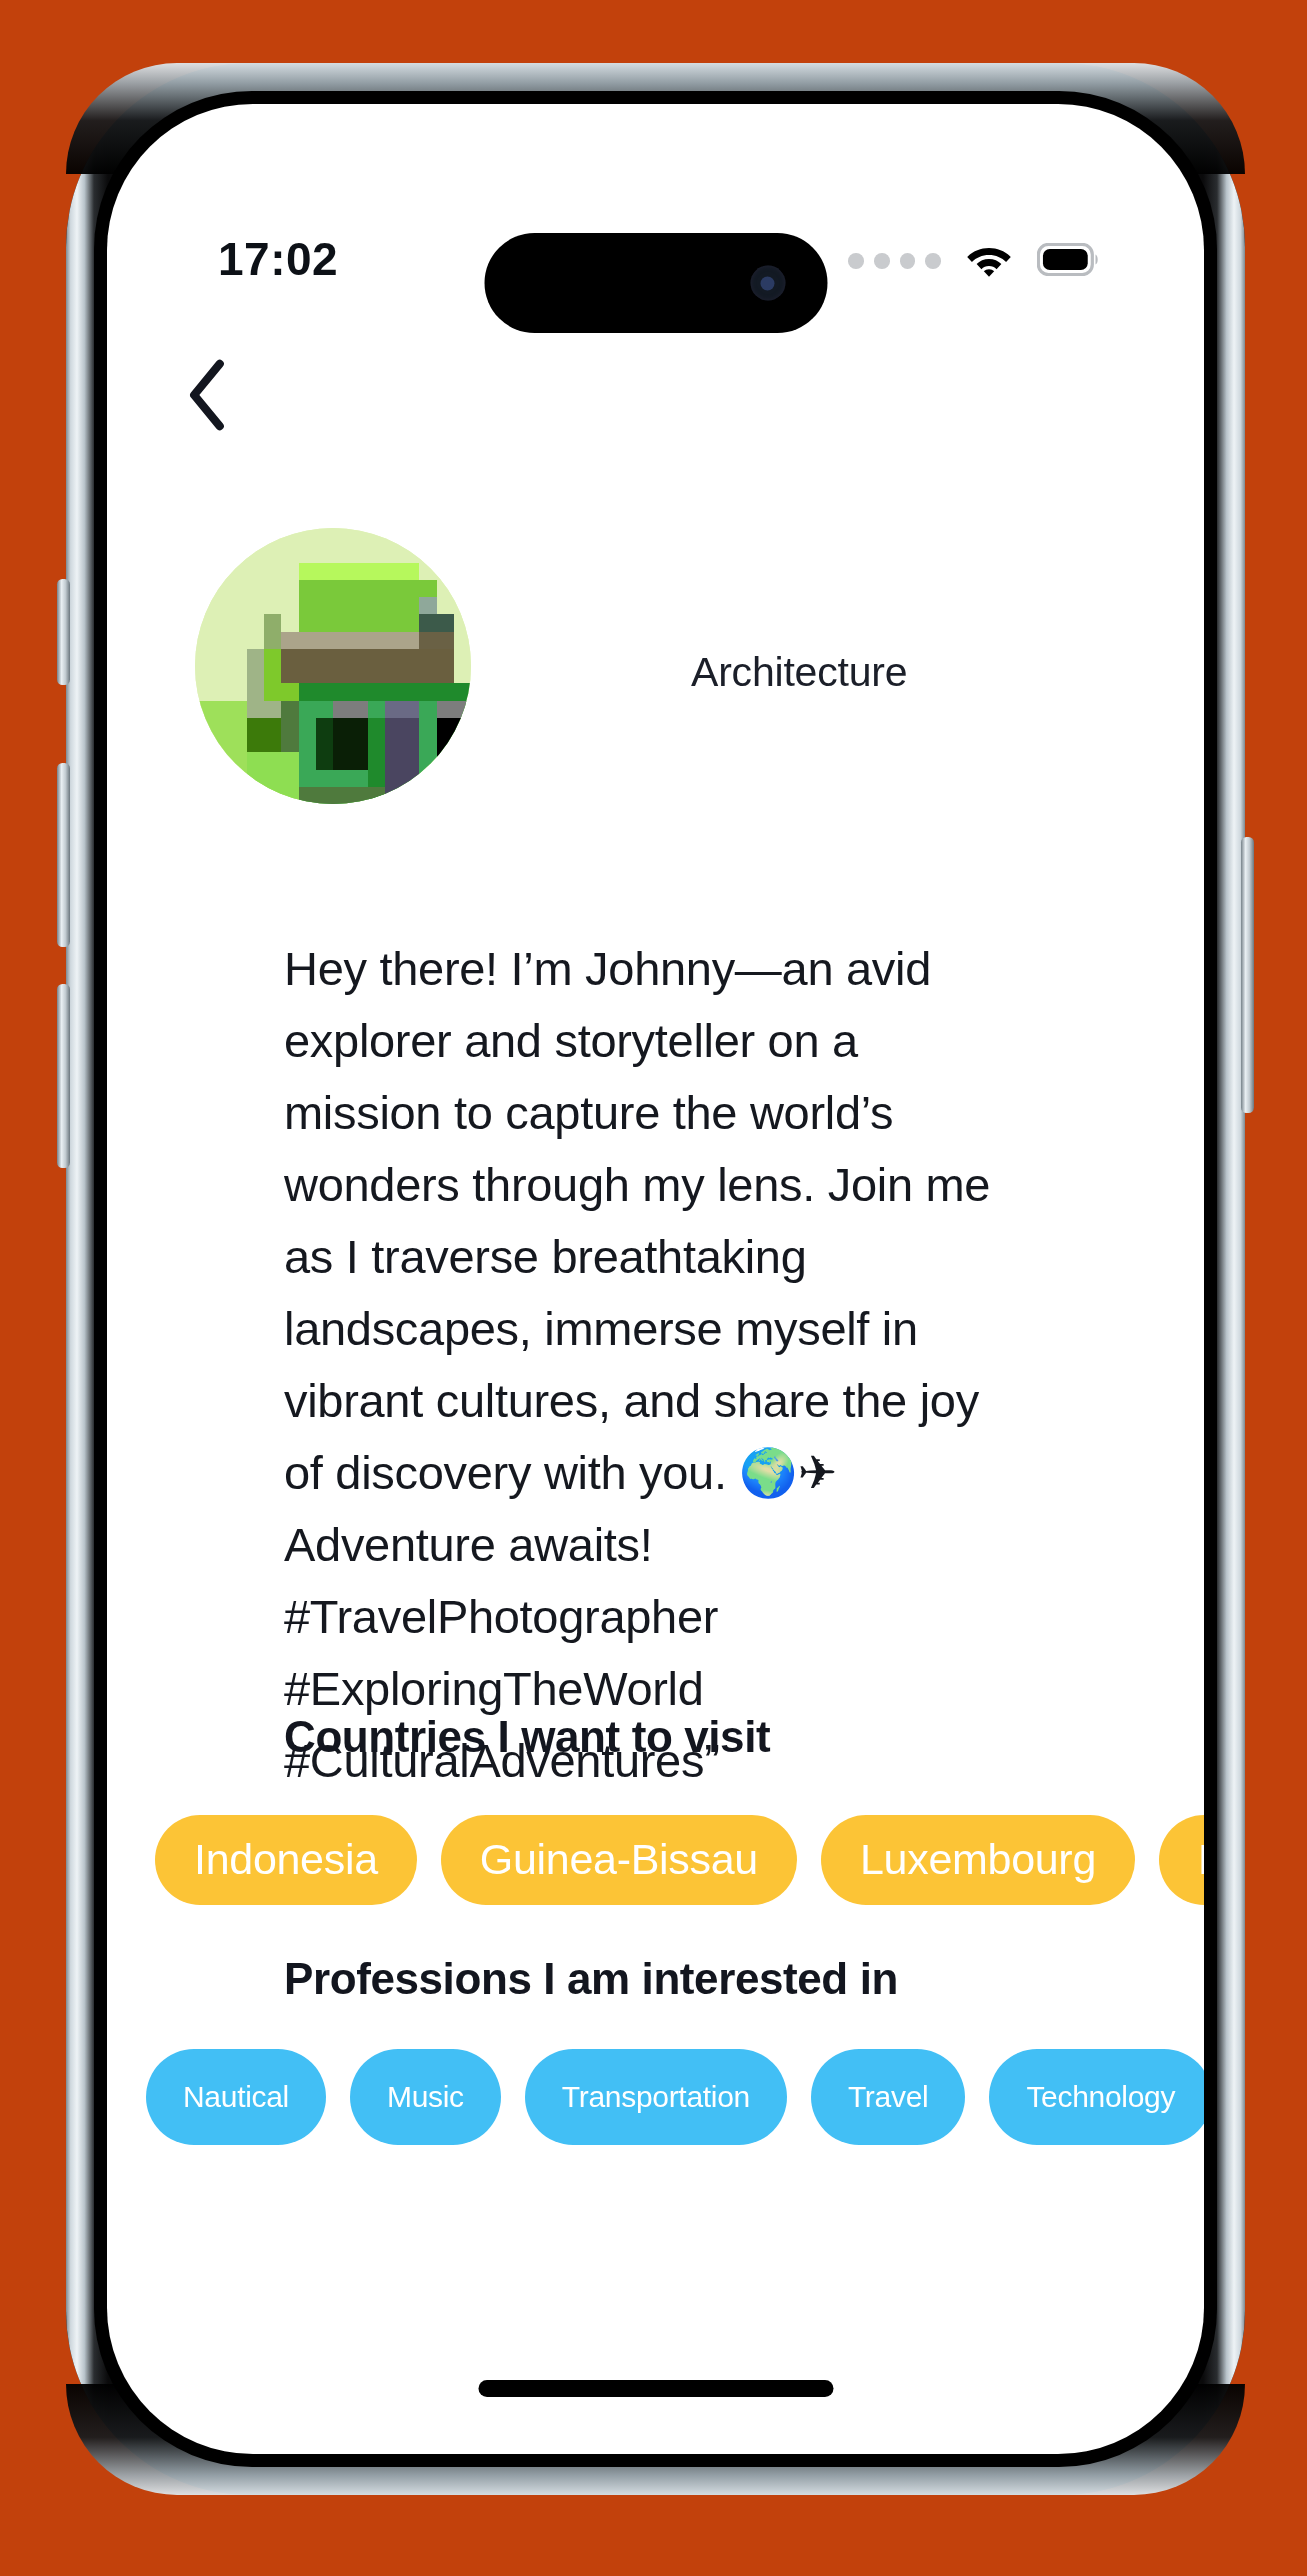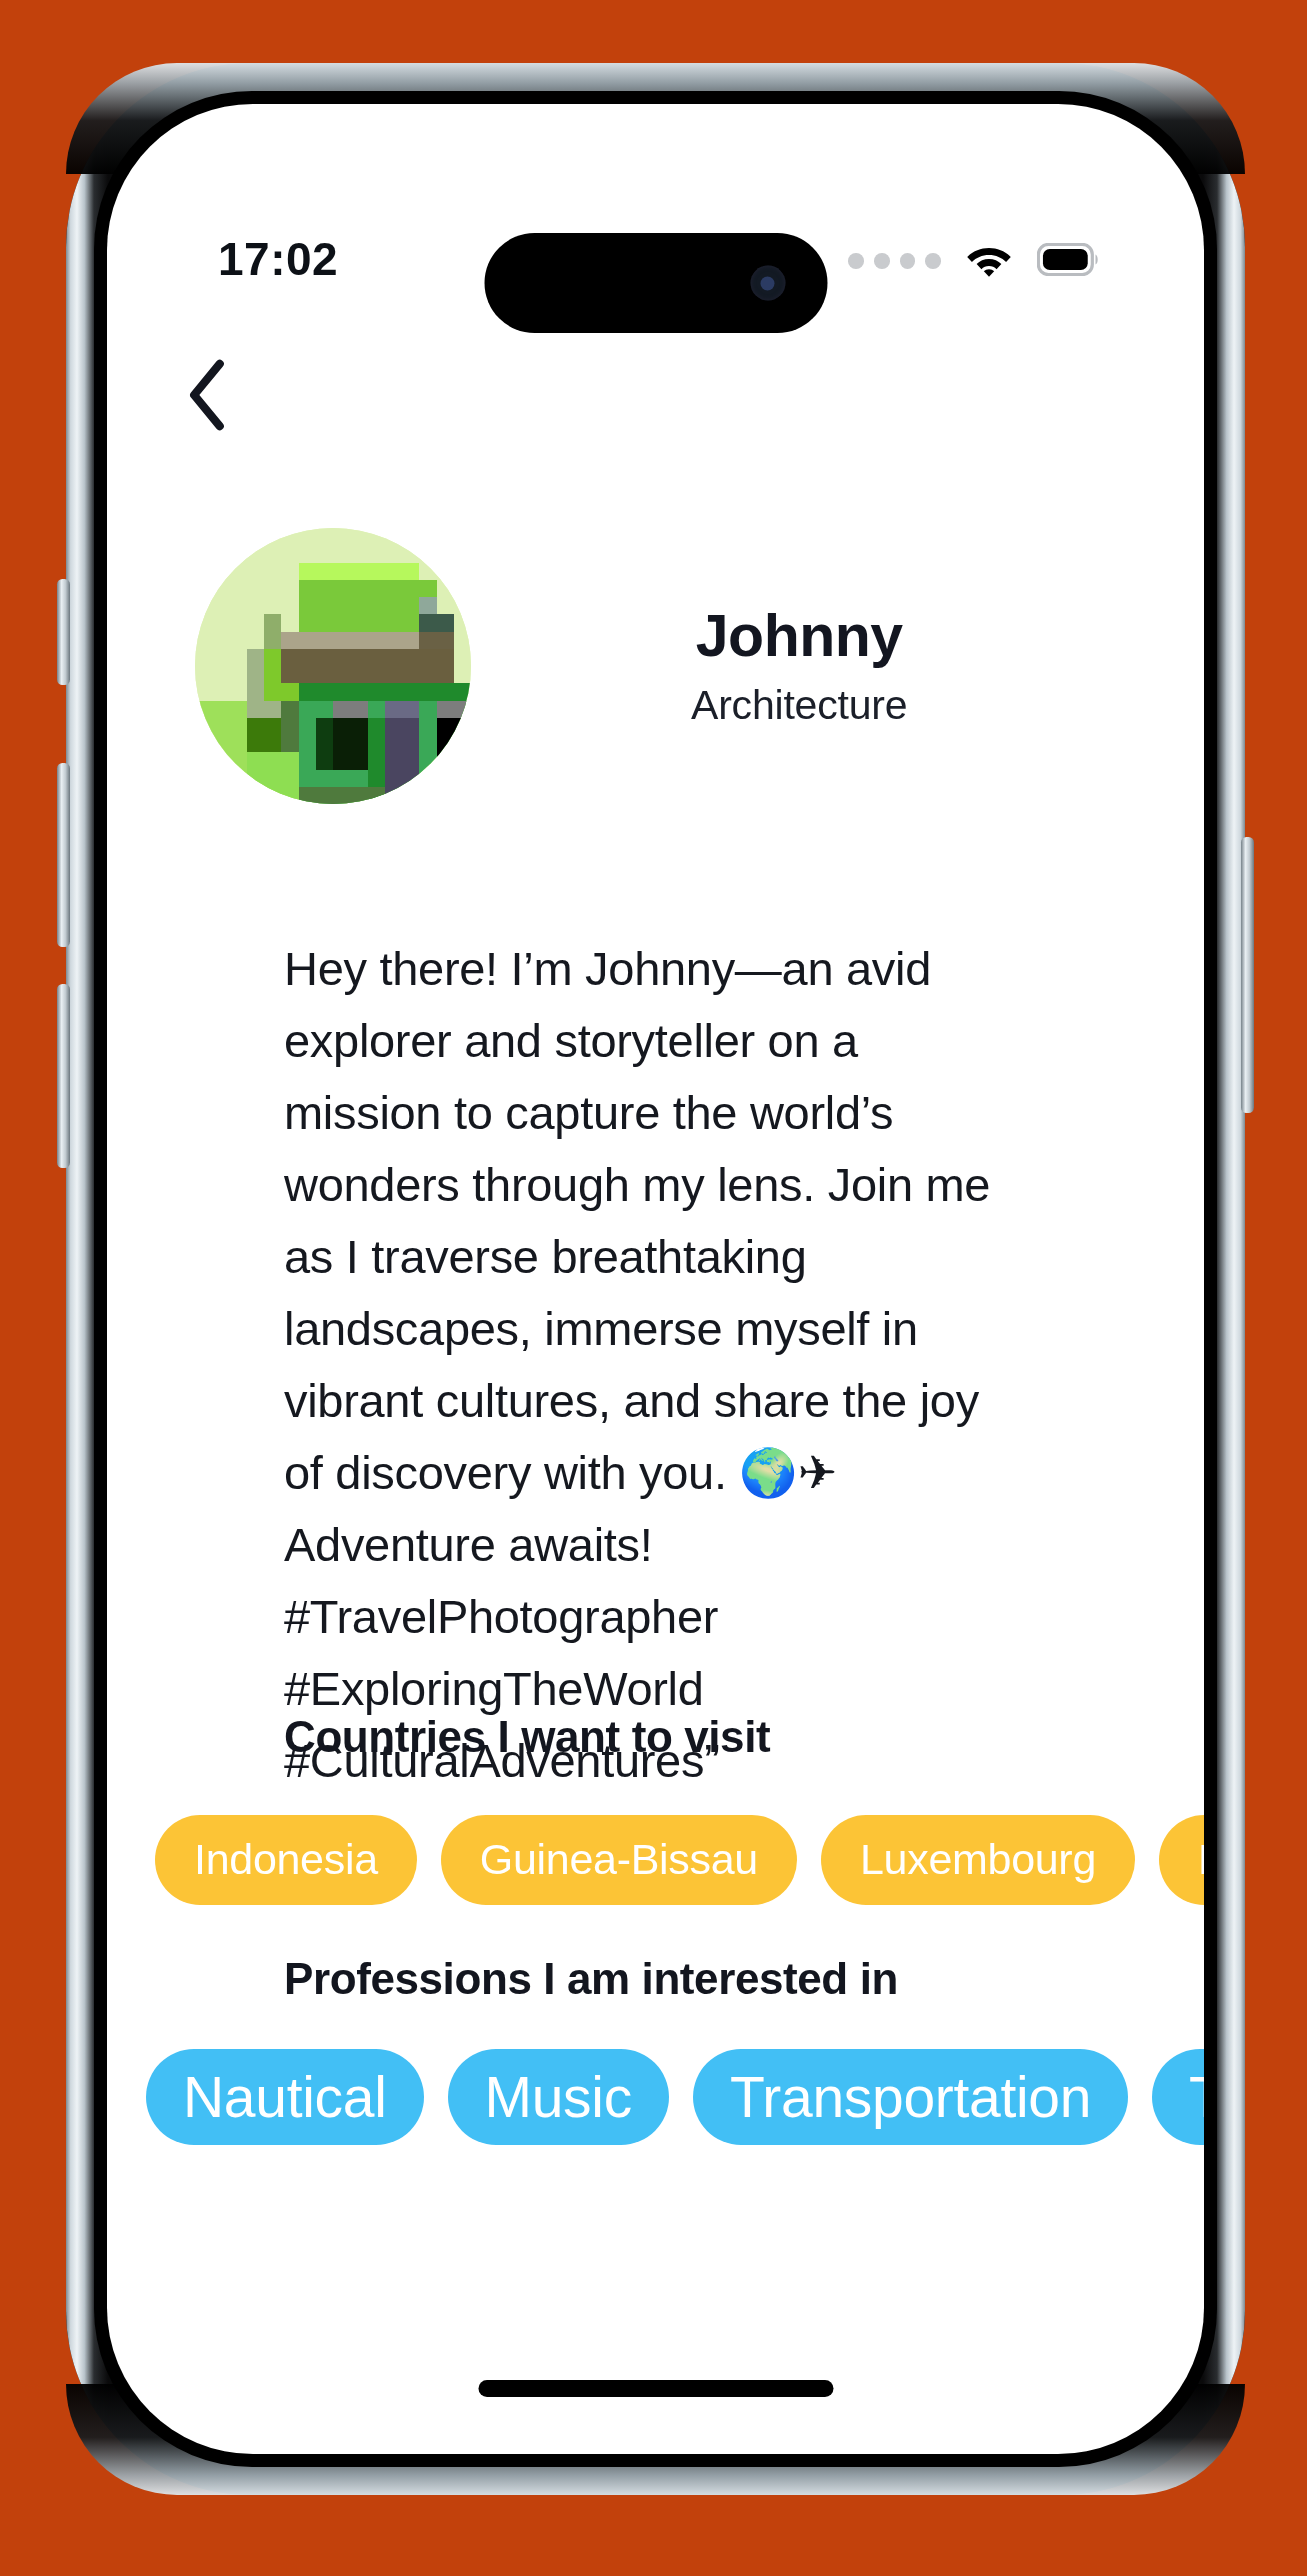--- a/index.html
+++ b/index.html
@@ -181,21 +181,21 @@
     border-radius:53px;
     padding:0 39px;
     font-size:43px;
     letter-spacing:-0.3px;
   }
   .chip.profession{
     background:#42BFF5;
     height:96px;
     border-radius:48px;
     padding:0 37px;
-    font-size:57px;
+    font-size:30px;
     letter-spacing:-0.3px;
   }
   
   #countriesRow .chip:first-child{ margin-left:-129px; }
   #professionsRow .chip:first-child{ margin-left:-138px; }
 
   
   #homeIndicator{
     position:absolute; left:50%; transform:translateX(-50%);
     bottom:57px; width:355px; height:17.5px;
@@ -289,21 +289,20 @@
               <rect x="7" y="11" width="1" height="3" fill="#0e3d10"></rect>
               <rect x="11" y="10" width="2" height="1" fill="#6a6a85"></rect>
               <rect x="11" y="11" width="2" height="5" fill="#4a4560"></rect>
               <rect x="10" y="11" width="1" height="5" fill="#1f8a2c"></rect>
               <rect x="14" y="10" width="2" height="1" fill="#7d7d7d"></rect>
               <rect x="14" y="11" width="2" height="5" fill="#000000"></rect>
               <rect x="6" y="15" width="5" height="1" fill="#4f7a3d"></rect>
             </svg>
           </div>
           <div id="identity">
-            <div id="userName">Johnny</div>
             <div id="userRole">Architecture</div>
           </div>
         </div>
 
         <div id="bio">Hey there! I’m Johnny—an avid explorer and storyteller on a mission to capture the world’s wonders through my lens. Join me as I traverse breathtaking landscapes, immerse myself in vibrant cultures, and share the joy of discovery with you. 🌍✈ Adventure awaits! #TravelPhotographer #ExploringTheWorld #CulturalAdventures”</div>
 
         <div class="sectionTitle" id="countriesTitle">Countries I want to visit</div>
         <div class="chipRow" id="countriesRow">
           <div class="chip country">Indonesia</div>
           <div class="chip country">Guinea-Bissau</div>

